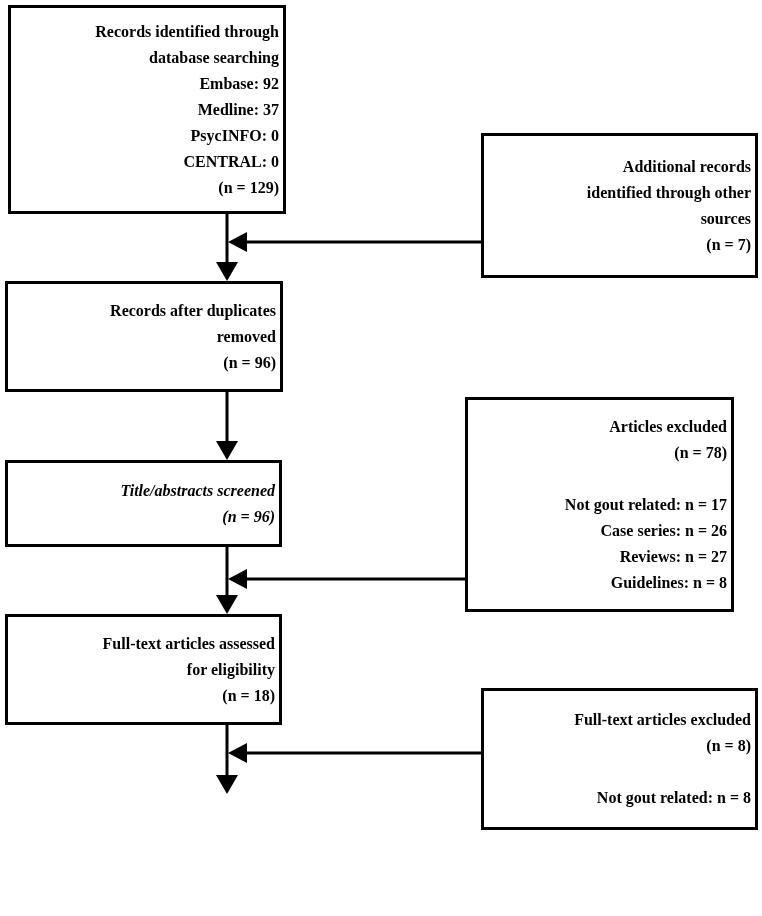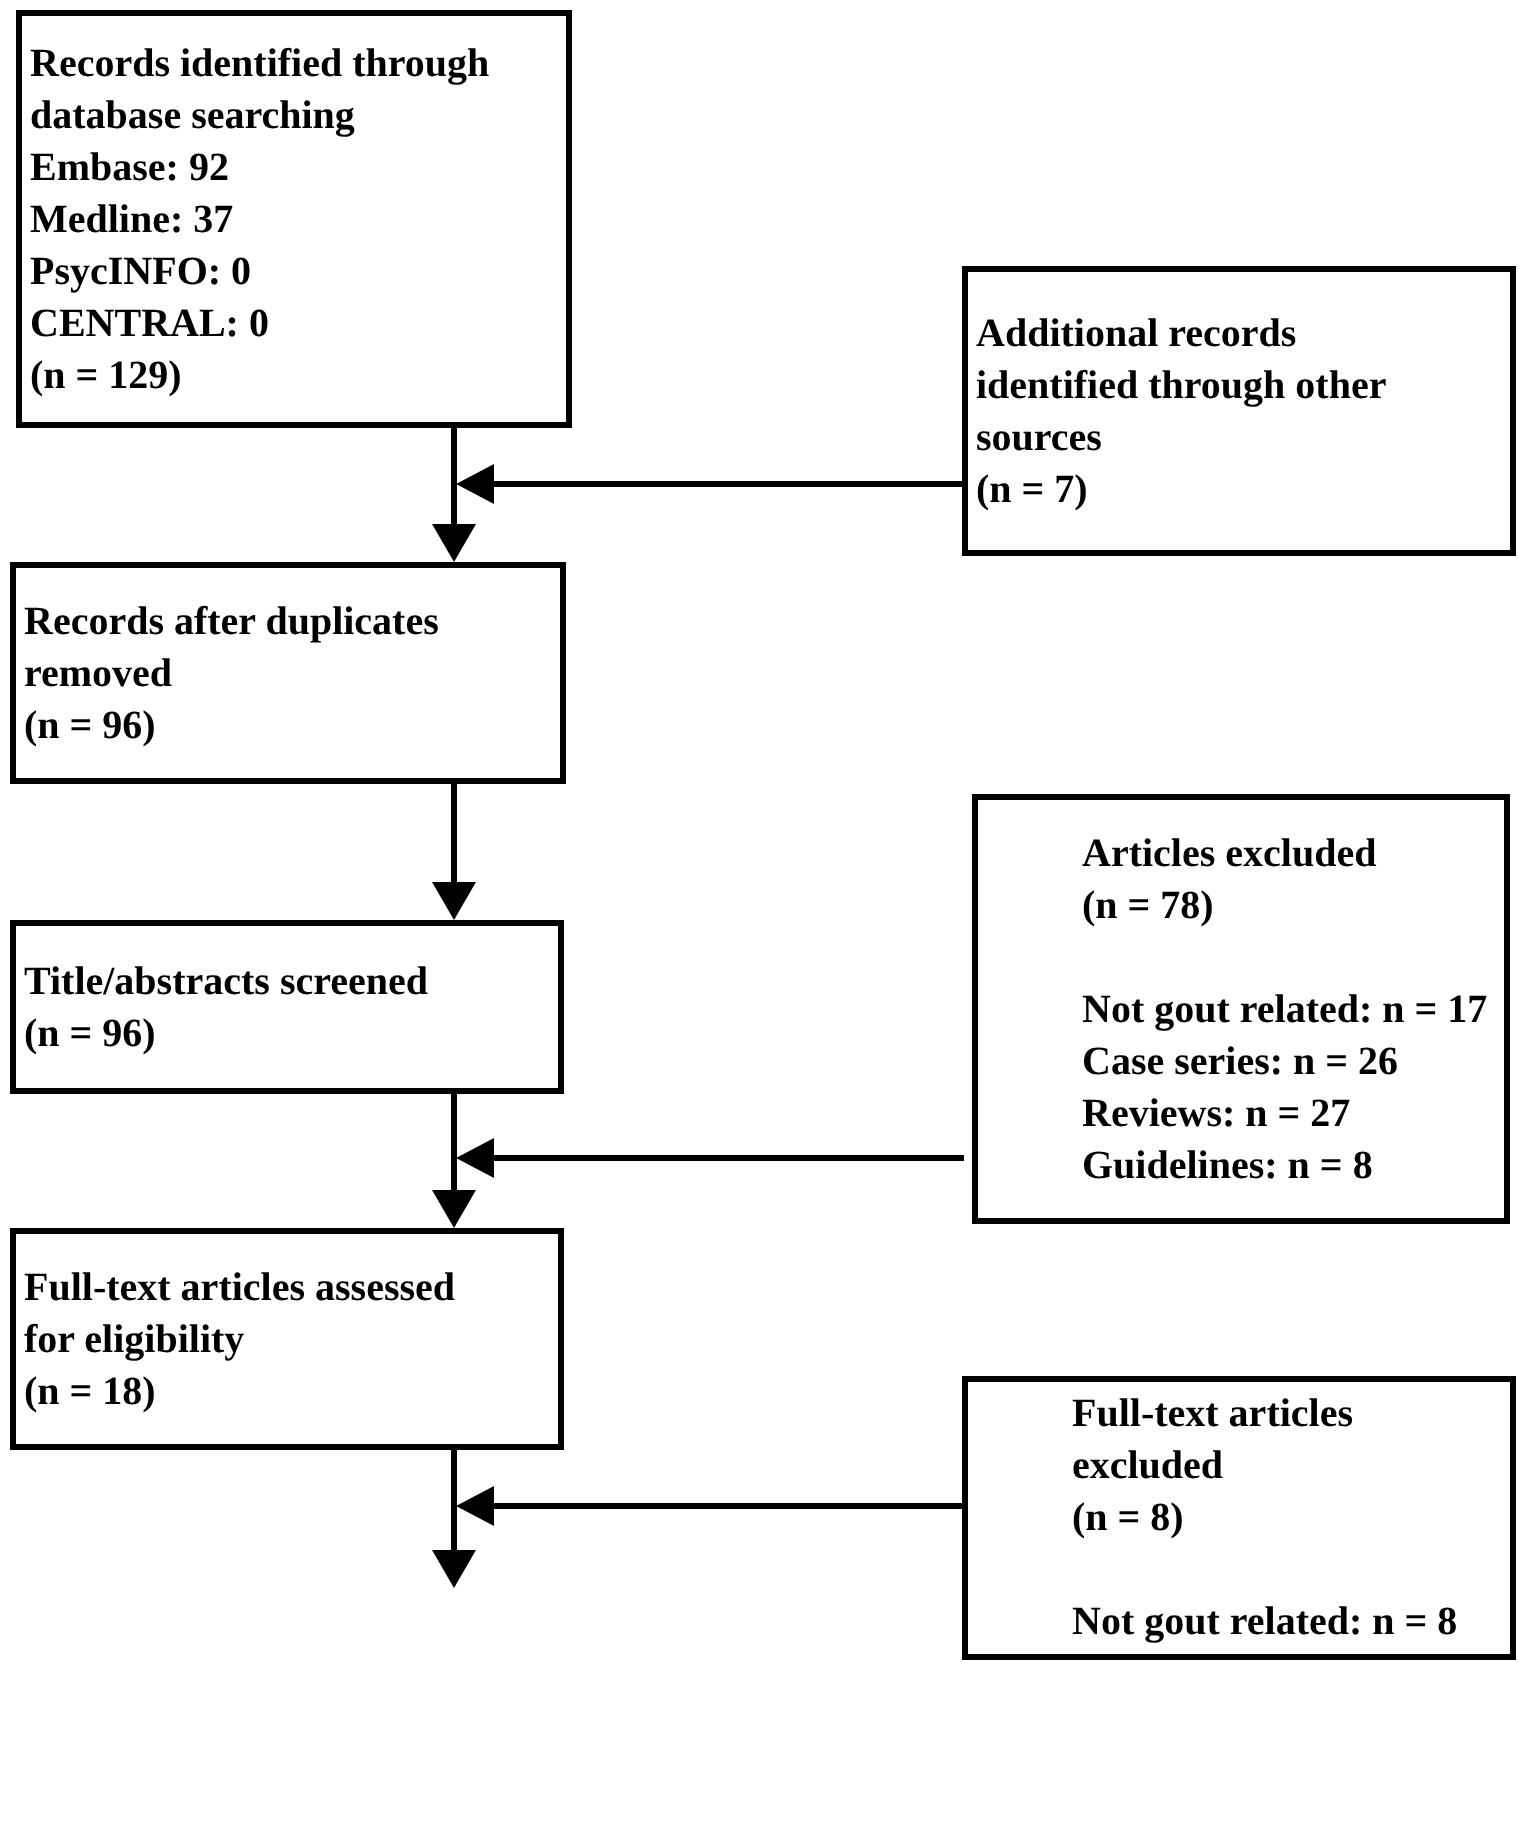--- a/index.html
+++ b/index.html
@@ -26,37 +26,37 @@
     position: absolute;
     box-sizing: border-box;
     border: 3px solid #000000;
     background: #ffffff;
     display: flex;
     align-items: center;
     justify-content: center;
   }
   .box-text {
     white-space: pre-line;
-    text-align: left;
+    text-align: right;
     font-weight: bold;
-    font-size: 20px;
+    font-size: 16px;
     line-height: 26px;
     color: #000000;
     width: 100%;
     padding: 0 4px;
   }
   
   #box-identified        { left: 8px;   top: 5px;   width: 278px; height: 209px; }
   #box-duplicates        { left: 5px;   top: 281px; width: 278px; height: 111px; }
-  #box-screened          { left: 5px;   top: 460px; width: 277px; height: 87px;  }
+  #box-screened          { left: 5px;   top: 460px; width: 277px; height: 87px; font-style: italic;  }
   #box-fulltext-assessed { left: 5px;   top: 614px; width: 277px; height: 111px; }
   #box-included          { left: 4px;   top: 794px; width: 280px; height: 114px; }
   
   #box-additional        { left: 481px; top: 133px; width: 277px; height: 145px; }
-  #box-articles-excluded { left: 486px; top: 397px; width: 269px; height: 215px; padding-left: 48px; }
+  #box-articles-excluded { left: 465px; top: 397px; width: 269px; height: 215px; padding-left: 48px; }
   #box-fulltext-excluded { left: 481px; top: 688px; width: 277px; height: 142px; padding-left: 48px; }
 </style>
 </head>
 <body>
 
 <div class="canvas">
 
   <svg class="connectors" width="762" height="916" viewBox="0 0 762 916" xmlns="http://www.w3.org/2000/svg">
 
     <g>

